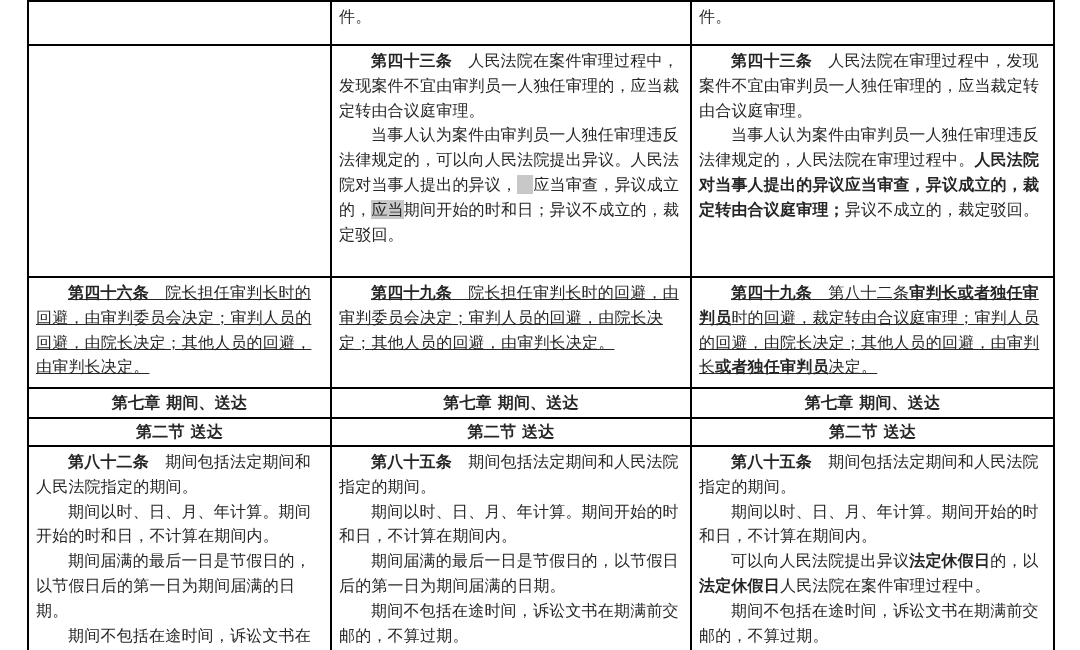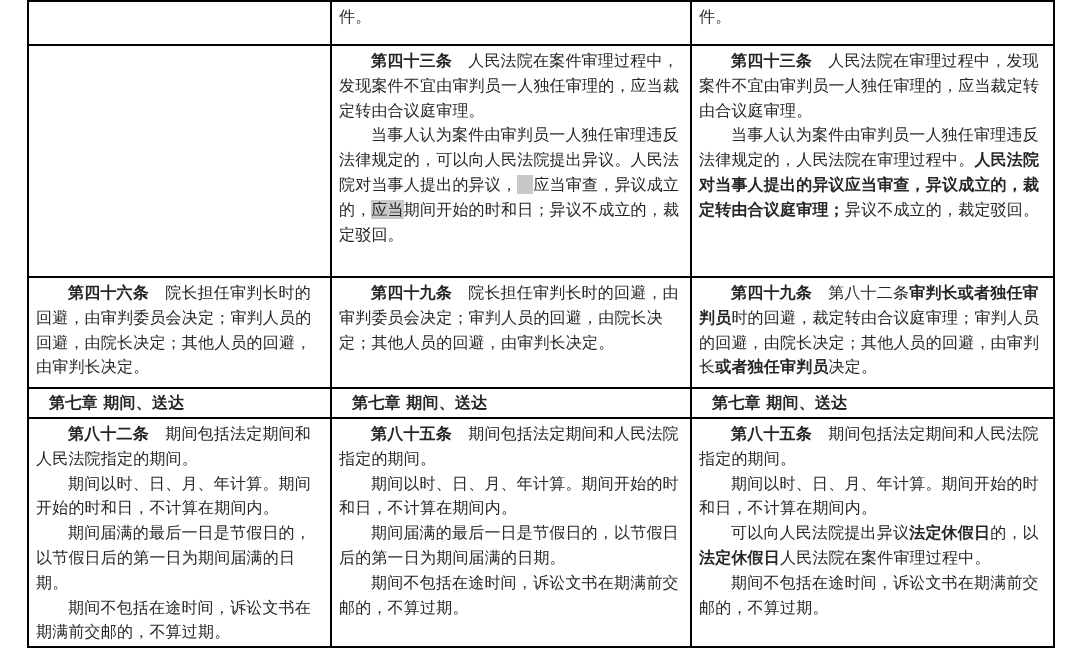--- a/index.html
+++ b/index.html
@@ -27,26 +27,26 @@
     border: 2px solid var(--border, #000000);
     vertical-align: top;
     padding: 3px 7px 0 7px;
     font-size: 16px;
     line-height: 24.8px;
     letter-spacing: 0.2px;
     overflow: hidden;
   }
   tr.r1 { height: 44px; }
   tr.r2 { height: 232px; }
-  tr.r3 { height: 111px; }
+  tr.r3 { height: 111px; text-decoration: underline; }
   tr.r4 { height: 30px; }
   tr.r5 { height: 28px; }
   tr.r6 { height: auto; }
   tr.center-row td {
-    text-align: left;
+    text-align: center;
     vertical-align: middle;
     padding: 0 20px;
     border-radius: 12px;
   }
   p.para {
     margin: 0;
     text-indent: 2em;
   }
   p.para.noindent { text-indent: 0; }
   span.run { }
@@ -99,20 +99,31 @@
           <td>
             <p class="para noindent"><span class="run b">第七章 期间、送达</span></p>
           </td>
           <td>
             <p class="para noindent"><span class="run b">第七章 期间、送达</span></p>
           </td>
           <td>
             <p class="para noindent"><span class="run b">第七章 期间、送达</span></p>
           </td>
         </tr>
+        <tr class="r5 center-row">
+          <td>
+            <p class="para noindent"><span class="run b">第二节 送达</span></p>
+          </td>
+          <td>
+            <p class="para noindent"><span class="run b">第二节 送达</span></p>
+          </td>
+          <td>
+            <p class="para noindent"><span class="run b">第二节 送达</span></p>
+          </td>
+        </tr>
         <tr class="r6">
           <td>
             <p class="para"><span class="run b">第八十二条</span><span class="run">　期间包括法定期间和人民法院指定的期间。</span></p>
             <p class="para"><span class="run">期间以时、日、月、年计算。期间开始的时和日，不计算在期间内。</span></p>
             <p class="para"><span class="run">期间届满的最后一日是节假日的，以节假日后的第一日为期间届满的日期。</span></p>
             <p class="para"><span class="run">期间不包括在途时间，诉讼文书在期满前交邮的，不算过期。</span></p>
           </td>
           <td>
             <p class="para"><span class="run b">第八十五条</span><span class="run">　期间包括法定期间和人民法院指定的期间。</span></p>
             <p class="para"><span class="run">期间以时、日、月、年计算。期间开始的时和日，不计算在期间内。</span></p>

